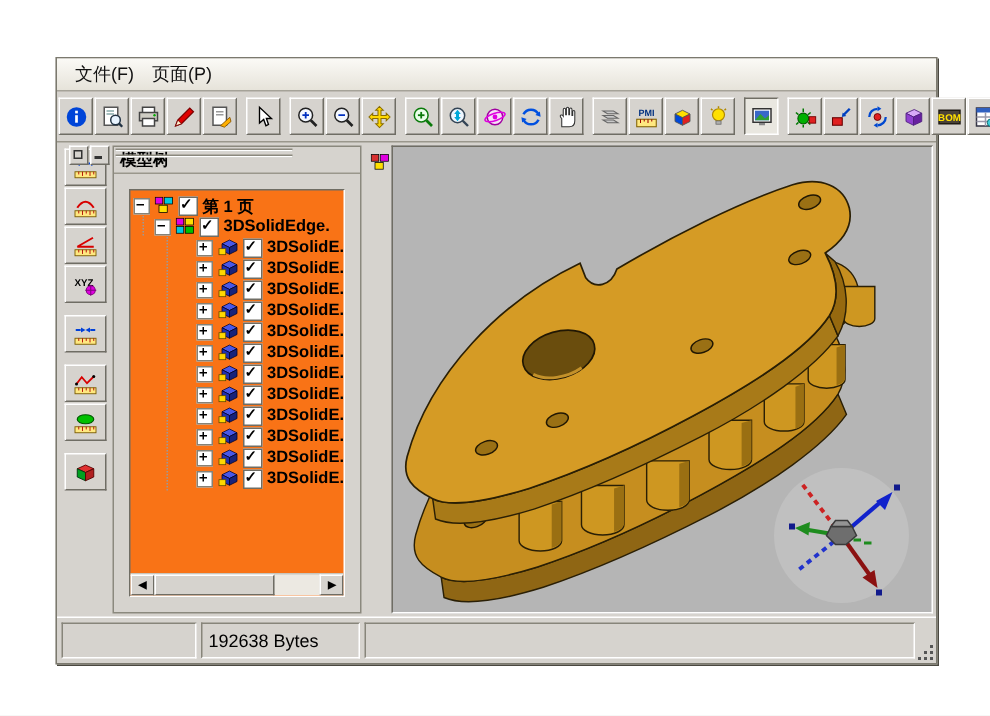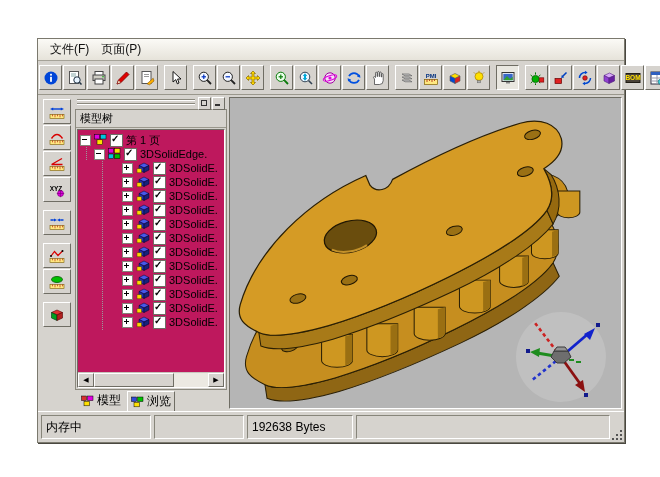--- a/index.html
+++ b/index.html
@@ -18,33 +18,33 @@
   .tbtn.pressed{border-color:#6f6d64 #ffffff #ffffff #6f6d64;background:#e9e7e0;}
   .tsep{width:5px;flex:0 0 auto;}
   
   .main{flex:1;display:flex;padding:2px;gap:2px;min-height:0;}
   .lbar{width:33px;flex:0 0 auto;display:flex;flex-direction:column;align-items:center;padding-top:2px;}
   .lbtn{width:26px;height:23px;display:flex;align-items:center;justify-content:center;background:#d6d3ce;
     border:1px solid;border-color:#ffffff #6f6d64 #6f6d64 #ffffff;margin-bottom:1px;}
   .lbtn svg{width:16px;height:16px;}
   .lgap{height:7px;}
   
-  .treepanel{width:152px;flex:0 0 auto;display:flex;flex-direction:column;min-height:0;}
+  .treepanel{width:184px;flex:0 0 auto;display:flex;flex-direction:row;min-height:0;font-weight:bold;}
   .gripper{height:12px;position:relative;flex:0 0 auto;}
   .griplines{position:absolute;left:2px;top:2px;width:118px;}
   .gripline{height:1px;background:#8b897e;border-bottom:1px solid #fff;margin-bottom:2px;}
   .panelbtns{position:absolute;right:2px;top:0;display:flex;gap:1px;}
   .pbtn{width:11px;height:11px;background:#d6d3ce;border:1px solid;border-color:#fff #6f6d64 #6f6d64 #fff;
     position:relative;}
   .pbtn.sq::after{content:"";position:absolute;left:2px;top:2px;width:4px;height:4px;border:1px solid #333;}
   .pbtn.bar::after{content:"";position:absolute;left:2px;top:6px;width:5px;height:2px;background:#333;}
   .panelbox{flex:1;border:1px solid #8b897e;display:flex;flex-direction:column;min-height:0;background:#d6d3ce;}
   .paneltitle{height:15px;font-size:11px;padding:1px 4px;color:#000;border-bottom:1px solid #9a978c;flex:0 0 auto;}
-  .treearea{flex:1;background:#be185d;border:1px solid;border-color:#6f6d64 #ffffff #ffffff #6f6d64;
-    margin:1px;position:relative;overflow:hidden;display:flex;flex-direction:column;min-height:0;}
+  .treearea{flex:1;background:#f97316;border:1px solid;border-color:#6f6d64 #ffffff #ffffff #6f6d64;
+    margin:10px;position:relative;overflow:hidden;display:flex;flex-direction:column;min-height:0;}
   .rows{flex:1;position:relative;padding-top:3px;overflow:hidden;}
   .trow{display:flex;align-items:center;height:14px;font-size:11px;gap:3px;white-space:nowrap;color:#000;}
   .ind1{padding-left:2px;} .ind2{padding-left:16px;} .ind3{padding-left:44px;}
   .exp{width:9px;height:9px;flex:0 0 auto;background:#fff;border:1px solid #848278;position:relative;}
   .exp::before{content:"";position:absolute;left:1px;top:3px;width:5px;height:1px;background:#000;}
   .exp.plus::after{content:"";position:absolute;left:3px;top:1px;width:1px;height:5px;background:#000;}
   .cbx{width:11px;height:11px;flex:0 0 auto;background:#fff;border:1px solid #6f6d64;position:relative;}
   .cbx::after{content:"✓";position:absolute;left:0px;top:-2px;font-size:10px;font-weight:bold;color:#000;}
   .ticon{flex:0 0 auto;display:flex;}
   .vline{position:absolute;border-left:1px dotted #9a9a9a;width:0;}
@@ -634,21 +634,20 @@
         <rect x="56" y="50" width="5" height="2" fill="#1e8c1e"></rect>
         <rect x="63" y="52" width="5" height="2" fill="#1e8c1e"></rect>
         <rect x="83" y="14" width="4" height="4" fill="#111a8c"></rect>
         <rect x="71" y="84" width="4" height="4" fill="#111a8c"></rect>
         <rect x="13" y="40" width="4" height="4" fill="#111a8c"></rect>
       </svg>
     </div>
   </div>
 
   <div class="statusbar">
-    <div class="sfield f1">内存中</div>
     <div class="sfield f2"></div>
     <div class="sfield f3">192638 Bytes</div>
     <div class="sfield f4"></div>
     <div class="grip"></div>
   </div>
 
 </div>
 </div>
 
 </body></html>

